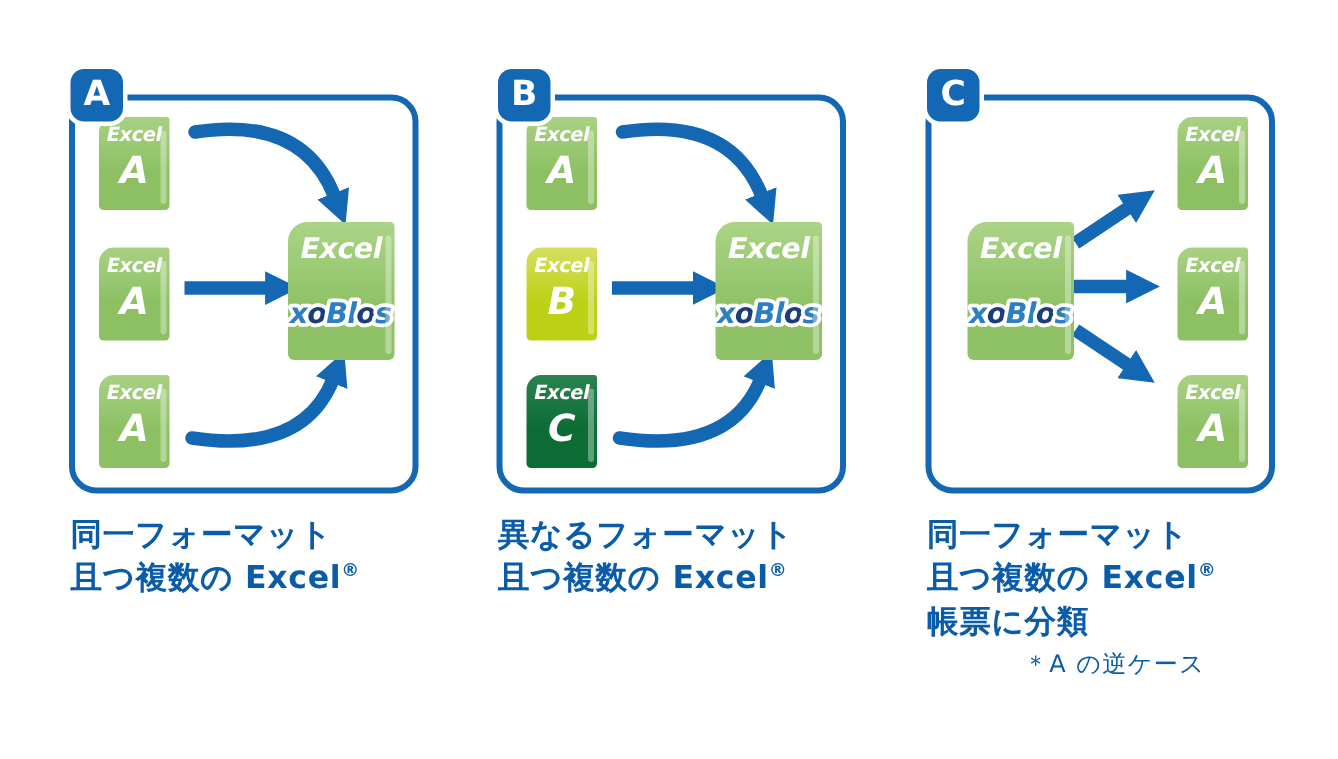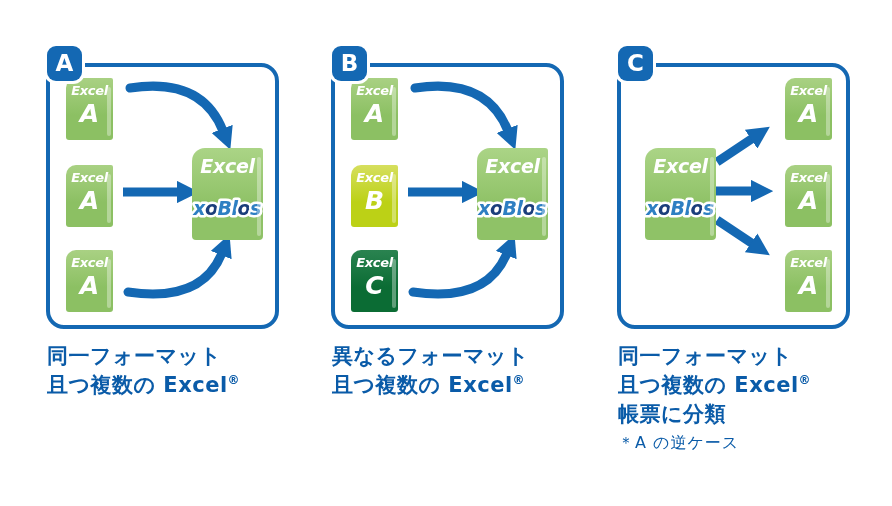--- a/index.html
+++ b/index.html
@@ -55,21 +55,21 @@
     paint-order:stroke fill;
   }
   .xoblos .o{fill:#1b3e7b;}
 
   .caption{
     position:absolute;left:1px;top:296px;width:250px;
     color:var(--text-blue);font-weight:bold;font-size:21px;line-height:29px;
     letter-spacing:0.5px;white-space:nowrap;
   }
   .caption sup{font-size:12px;line-height:0;vertical-align:super;}
-  .caption .note{font-size:16px;font-weight:normal;line-height:24px;margin-top:2px;letter-spacing:1px;}
+  .caption .note{font-size:16px;font-weight:normal;line-height:24px;margin-top:2px;letter-spacing:1px;text-align:center;}
 </style>
 </head>
 <body>
 
 <div class="stage">
 
   <section class="panel" id="panel-a">
     <div class="badge">A</div>
     <div class="frame"></div>
     <div class="layer">

